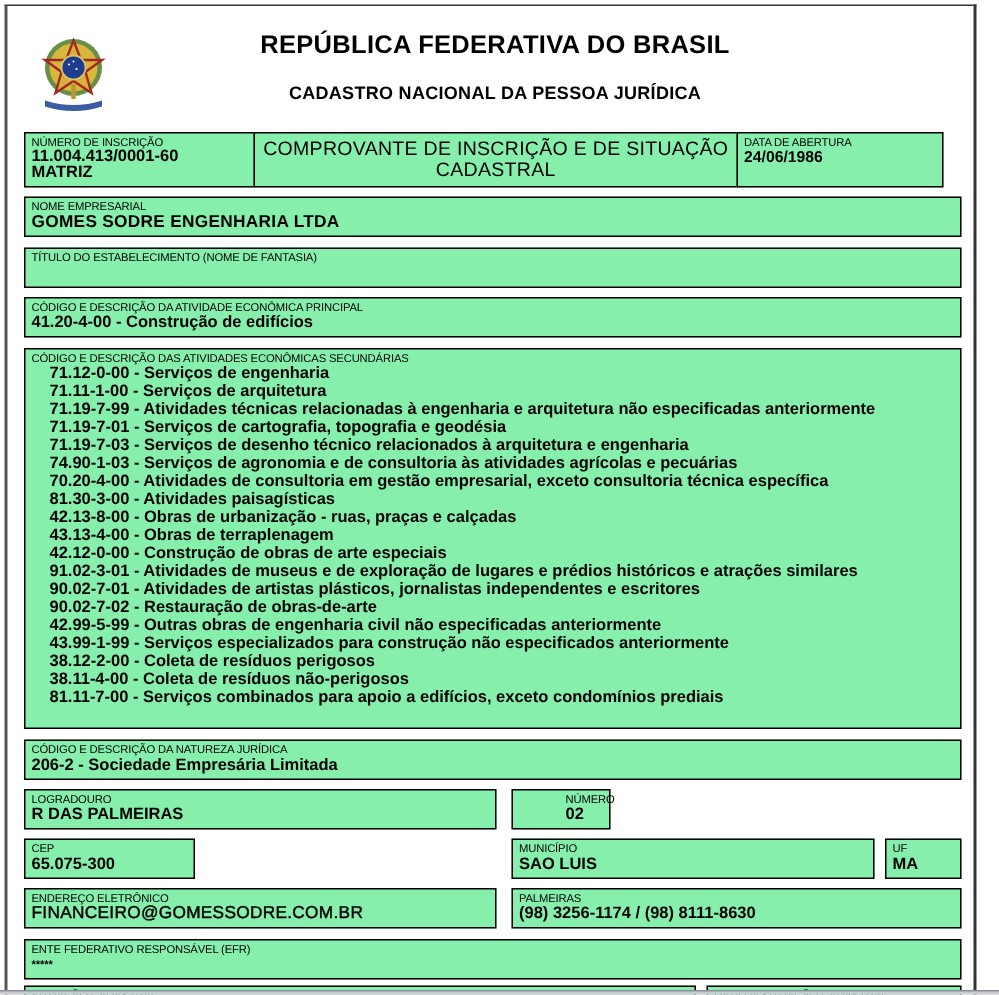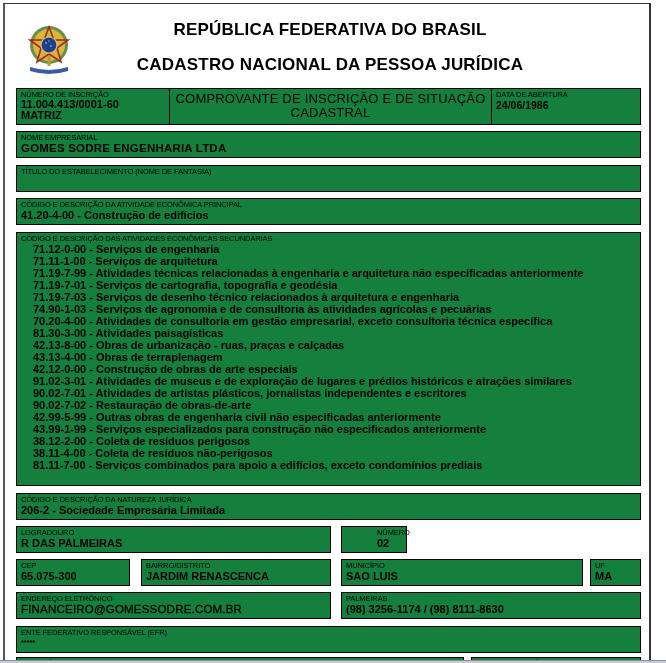--- a/index.html
+++ b/index.html
@@ -1,23 +1,23 @@
 <!DOCTYPE html>
 <html><head>
 <meta charset="utf-8">
 <style>
   html, body { margin:0; padding:0; background:#ffffff; }
   body { width:666px; height:663px; overflow:hidden; position:relative; font-family:"Liberation Sans", sans-serif; color:#000; }
   .page { position:absolute; left:3px; top:3px; width:644px; height:680px; border:1px solid #333; border-right:2px solid #333; border-left:2px solid #555; background:#fff; }
-  .box { position:absolute; border:1px solid #000; box-sizing:border-box; background:#15803d; }
+  .box { position:absolute; border:1px solid #000; box-sizing:border-box; background:#86efac; }
   .lbl { font-size:7.5px; line-height:9px; padding:1px 0 0 4px; white-space:nowrap; letter-spacing:-0.1px; }
   .val { font-size:11px; font-weight:bold; line-height:12px; padding:0 0 0 4px; white-space:nowrap; }
   .big { font-size:11.5px; letter-spacing:0.2px; }
   .title1 { position:absolute; left:0; width:650px; top:16px; text-align:center; font-size:17px; font-weight:bold; letter-spacing:0.2px; }
-  .title2 { position:absolute; left:0; width:650px; top:51px; text-align:center; font-size:17px; font-weight:bold; letter-spacing:0.2px; }
+  .title2 { position:absolute; left:0; width:650px; top:51px; text-align:center; font-size:12px; font-weight:bold; letter-spacing:0.2px; }
   .emblem { position:absolute; left:19px; top:17px; width:50px; height:56px; }
   .comprov { font-size:13px; line-height:14px; text-align:center; padding-top:3px; letter-spacing:0.2px; }
   .list .item { font-size:11px; font-weight:bold; line-height:12px; padding-left:4px; white-space:nowrap;margin-left:12px; }
   .taskbar { position:absolute; left:0; top:660px; width:666px; height:3px; background:#c8ccd2; border-top:1px solid #8a9099; }
 </style>
 </head>
 <body>
 
 <div class="page">
 
@@ -38,21 +38,21 @@
 
   <div class="box" style="left:11px; top:84px; width:154px; height:37px;">
     <div class="lbl">NÚMERO DE INSCRIÇÃO</div>
     <div class="val" style="line-height:11px;">11.004.413/0001-60</div>
     <div class="val" style="line-height:11px;">MATRIZ</div>
   </div>
   <div class="box" style="left:164px; top:84px; width:323px; height:37px;">
     <div class="comprov">COMPROVANTE DE INSCRIÇÃO E DE SITUAÇÃO</div>
     <div class="comprov" style="padding-top:0;">CADASTRAL</div>
   </div>
-  <div class="box" style="left:486px; top:84px; width:150px; height:37px;">
+  <div class="box" style="left:486px; top:84px; width:138px; height:37px;">
     <div class="lbl">DATA DE ABERTURA</div>
     <div class="val" style="font-size:10.5px;">24/06/1986</div>
   </div>
 
   <div class="box" style="left:11px; top:127px; width:625px; height:27px;">
     <div class="lbl">NOME EMPRESARIAL</div>
     <div class="val big">GOMES SODRE ENGENHARIA LTDA</div>
   </div>
 
   <div class="box" style="left:11px; top:161px; width:625px; height:27px;">
@@ -98,24 +98,20 @@
   </div>
   <div class="box" style="left:336px; top:522px; width:66px; height:27px;padding-left:31px;">
     <div class="lbl">NÚMERO</div>
     <div class="val">02</div>
   </div>
 
   <div class="box" style="left:11px; top:555px; width:114px; height:27px;">
     <div class="lbl">CEP</div>
     <div class="val">65.075-300</div>
   </div>
-  <div class="box" style="left:136px; top:555px; width:190px; height:27px;">
-    <div class="lbl">BAIRRO/DISTRITO</div>
-    <div class="val">JARDIM RENASCENCA</div>
-  </div>
   <div class="box" style="left:336px; top:555px; width:242px; height:27px;">
     <div class="lbl">MUNICÍPIO</div>
     <div class="val">SAO LUIS</div>
   </div>
   <div class="box" style="left:585px; top:555px; width:51px; height:27px;">
     <div class="lbl">UF</div>
     <div class="val">MA</div>
   </div>
 
   <div class="box" style="left:11px; top:588px; width:315px; height:27px;">

